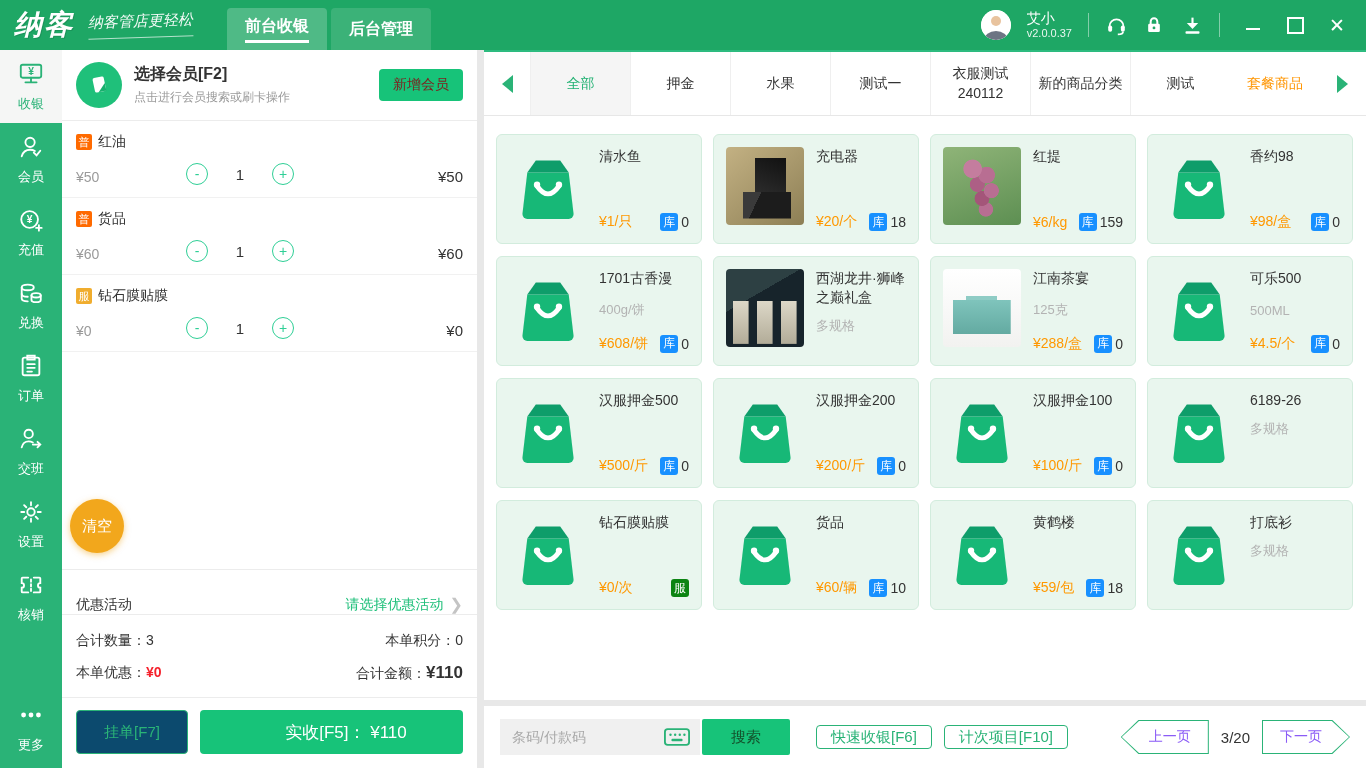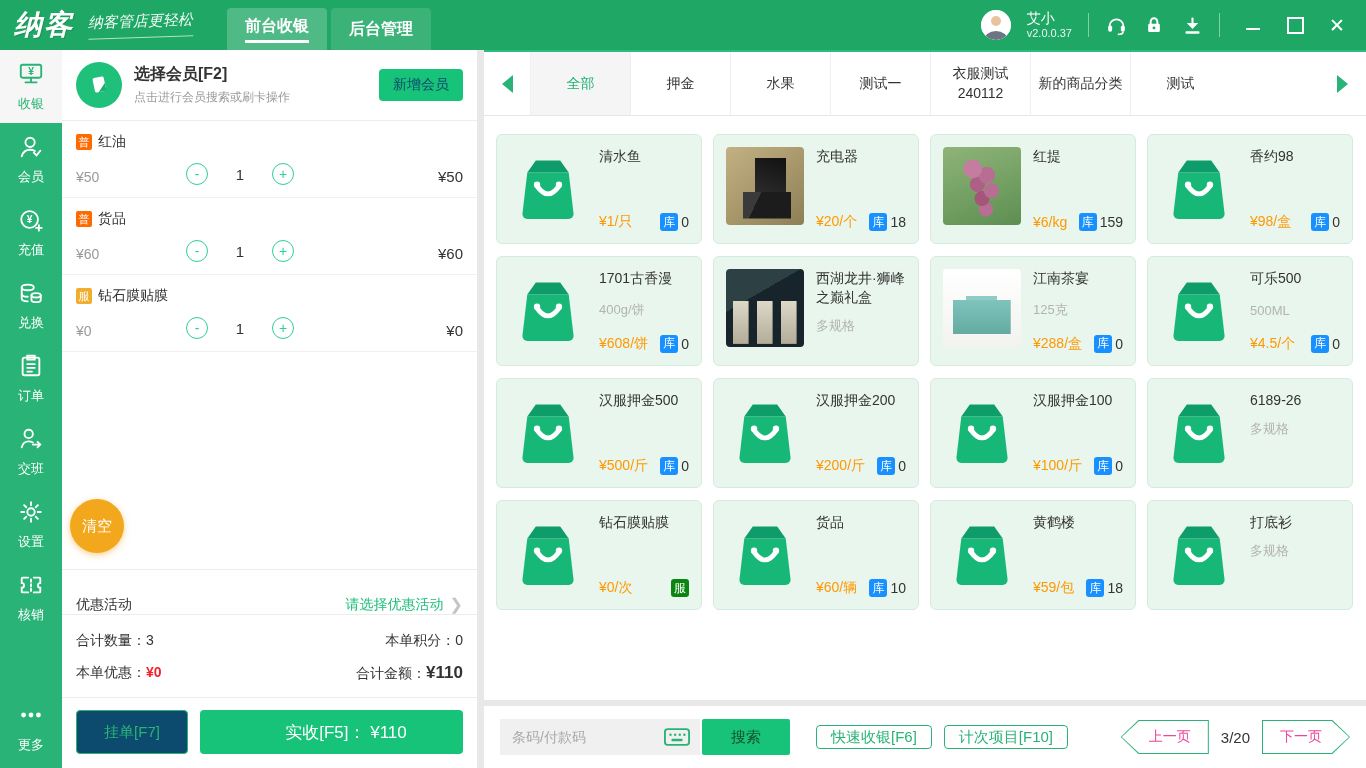--- a/index.html
+++ b/index.html
@@ -34,21 +34,21 @@
   .side-item.active{background:#f5f6f5;color:#2ab377;}
   .side-item.more{margin-top:auto;margin-bottom:4px;}
 
   
   .cart-panel{position:absolute;top:50px;left:62px;width:415px;bottom:0;background:#fff;display:flex;flex-direction:column;}
   .member-row{height:70px;flex:none;display:flex;align-items:center;padding:0 14px;border-bottom:1px solid #ececec;}
   .member-ic{width:46px;height:46px;border-radius:50%;background:#1fc07a;flex:none;display:flex;align-items:center;justify-content:center;}
   .member-info{margin-left:12px;}
   .member-title{font-size:16px;font-weight:bold;color:#333;}
   .member-sub{font-size:12px;color:#9a9a9a;margin-top:4px;}
-  .btn-addmember{margin-left:auto;width:84px;height:32px;background:#17c379;color:#0c4a6e;border:none;border-radius:4px;font-size:14px;cursor:pointer;font-family:inherit;}
+  .btn-addmember{margin-left:auto;width:84px;height:32px;background:#17c379;color:#7f1d1d;border:none;border-radius:4px;font-size:14px;cursor:pointer;font-family:inherit;}
   .cart-list{flex:none;}
   .cart-item{padding:12px 14px 12px;border-bottom:1px solid #f1f1f1;}
   .ci-top{display:flex;align-items:center;gap:6px;}
   .ci-badge{width:16px;height:16px;border-radius:2px;color:#fff;font-size:11px;display:flex;align-items:center;justify-content:center;flex:none;}
   .ci-name{font-size:14px;color:#333;}
   .ci-row{display:flex;align-items:flex-end;margin-top:12px;}
   .ci-price{color:#9a9a9a;font-size:14px;width:80px;}
   .ci-qty{display:flex;align-items:center;gap:22px;margin-left:30px;}
   .qty-btn{width:22px;height:22px;border-radius:50%;border:1px solid #2fcf96;background:#fff;color:#2fcf96;font-size:14px;line-height:1;display:flex;align-items:center;justify-content:center;cursor:pointer;padding:0;font-family:inherit;}
   .ci-num{font-size:15px;color:#333;min-width:20px;text-align:center;}
@@ -120,21 +120,21 @@
   .barcode-input{flex:1;border:none;background:transparent;outline:none;font-size:14px;color:#333;font-family:inherit;min-width:0;}
   .barcode-input::placeholder{color:#a8a8a8;}
   .kb-icon{flex:none;margin-left:6px;display:flex;cursor:pointer;}
   .btn-search{width:88px;height:36px;margin-left:2px;background:#17c379;border:none;border-radius:2px;color:#14532d;font-size:15px;cursor:pointer;font-family:inherit;}
   .btn-outline{height:24px;background:#fff;border:1px solid #2ab377;border-radius:4px;color:#2ab377;font-size:15px;cursor:pointer;padding:0 14px;font-family:inherit;}
   .btn-quick{margin-left:26px;}
   .btn-count{margin-left:12px;}
   .pager{margin-left:auto;display:flex;align-items:center;gap:12px;}
   .pg-btn{position:relative;width:88px;height:34px;cursor:pointer;flex:none;}
   .pg-shape{position:absolute;inset:0;background:#2ab377;}
-  .pg-inner{position:absolute;inset:1px;background:#fff;display:flex;align-items:center;justify-content:center;color:#ec4899;font-size:14px;}
+  .pg-inner{position:absolute;inset:1px;background:#fff;display:flex;align-items:center;justify-content:center;color:#8b5cf6;font-size:14px;}
   .pg-prev .pg-shape,.pg-prev .pg-inner{clip-path:polygon(0 50%,20% 0,100% 0,100% 100%,20% 100%);}
   .pg-prev .pg-inner{padding-left:10px;}
   .pg-next .pg-shape,.pg-next .pg-inner{clip-path:polygon(0 0,80% 0,100% 50%,80% 100%,0 100%);}
   .pg-next .pg-inner{padding-right:10px;}
   .pg-num{font-size:15px;color:#333;}
 </style>
 </head>
 <body>
 
 <div class="app">
@@ -407,20 +407,23 @@
           </div>
 
   <div class="cat-tab">
             <span>新的商品分类</span>
           </div>
 
   <div class="cat-tab">
             <span>测试</span>
           </div>
 
+  <div class="cat-tab hl">
+            <span>套餐商品</span>
+          </div>
 </div>
       <div class="cat-arrow right">
         <svg viewBox="0 0 14 20" width="14" height="20">
             <path d="M1 1l11 9-11 9z" fill="#2ab377"></path>
           </svg>
       </div>
     </div>
 
     <div class="grid">
   <div class="product-card">

